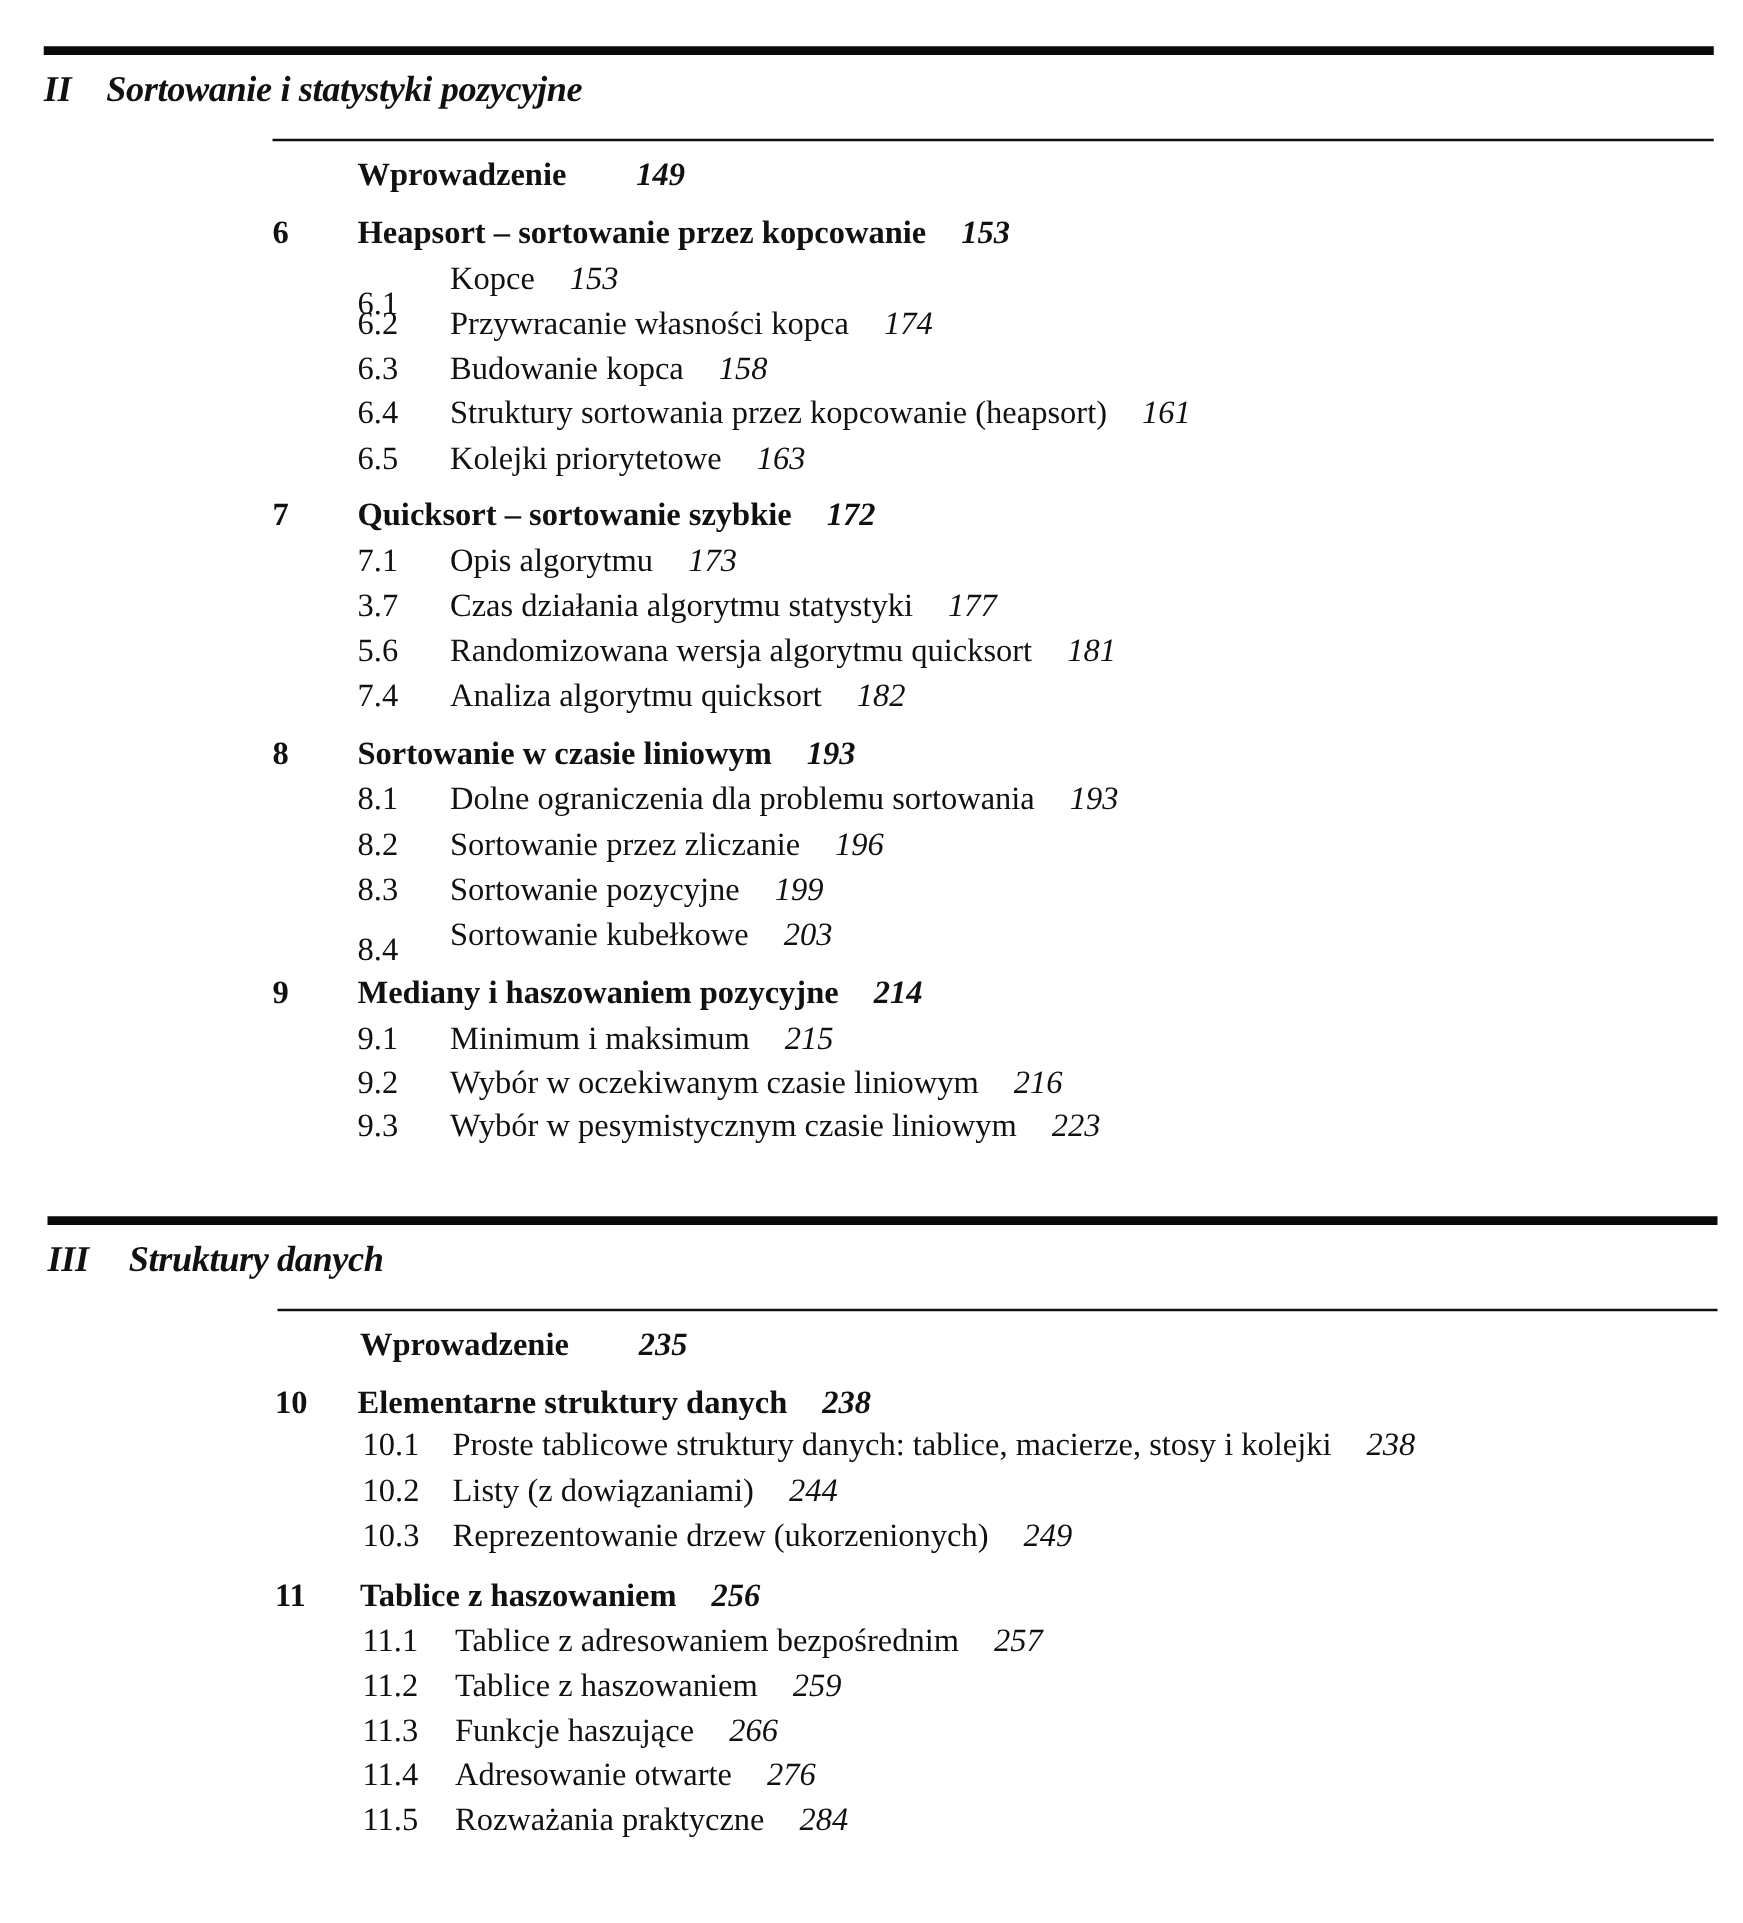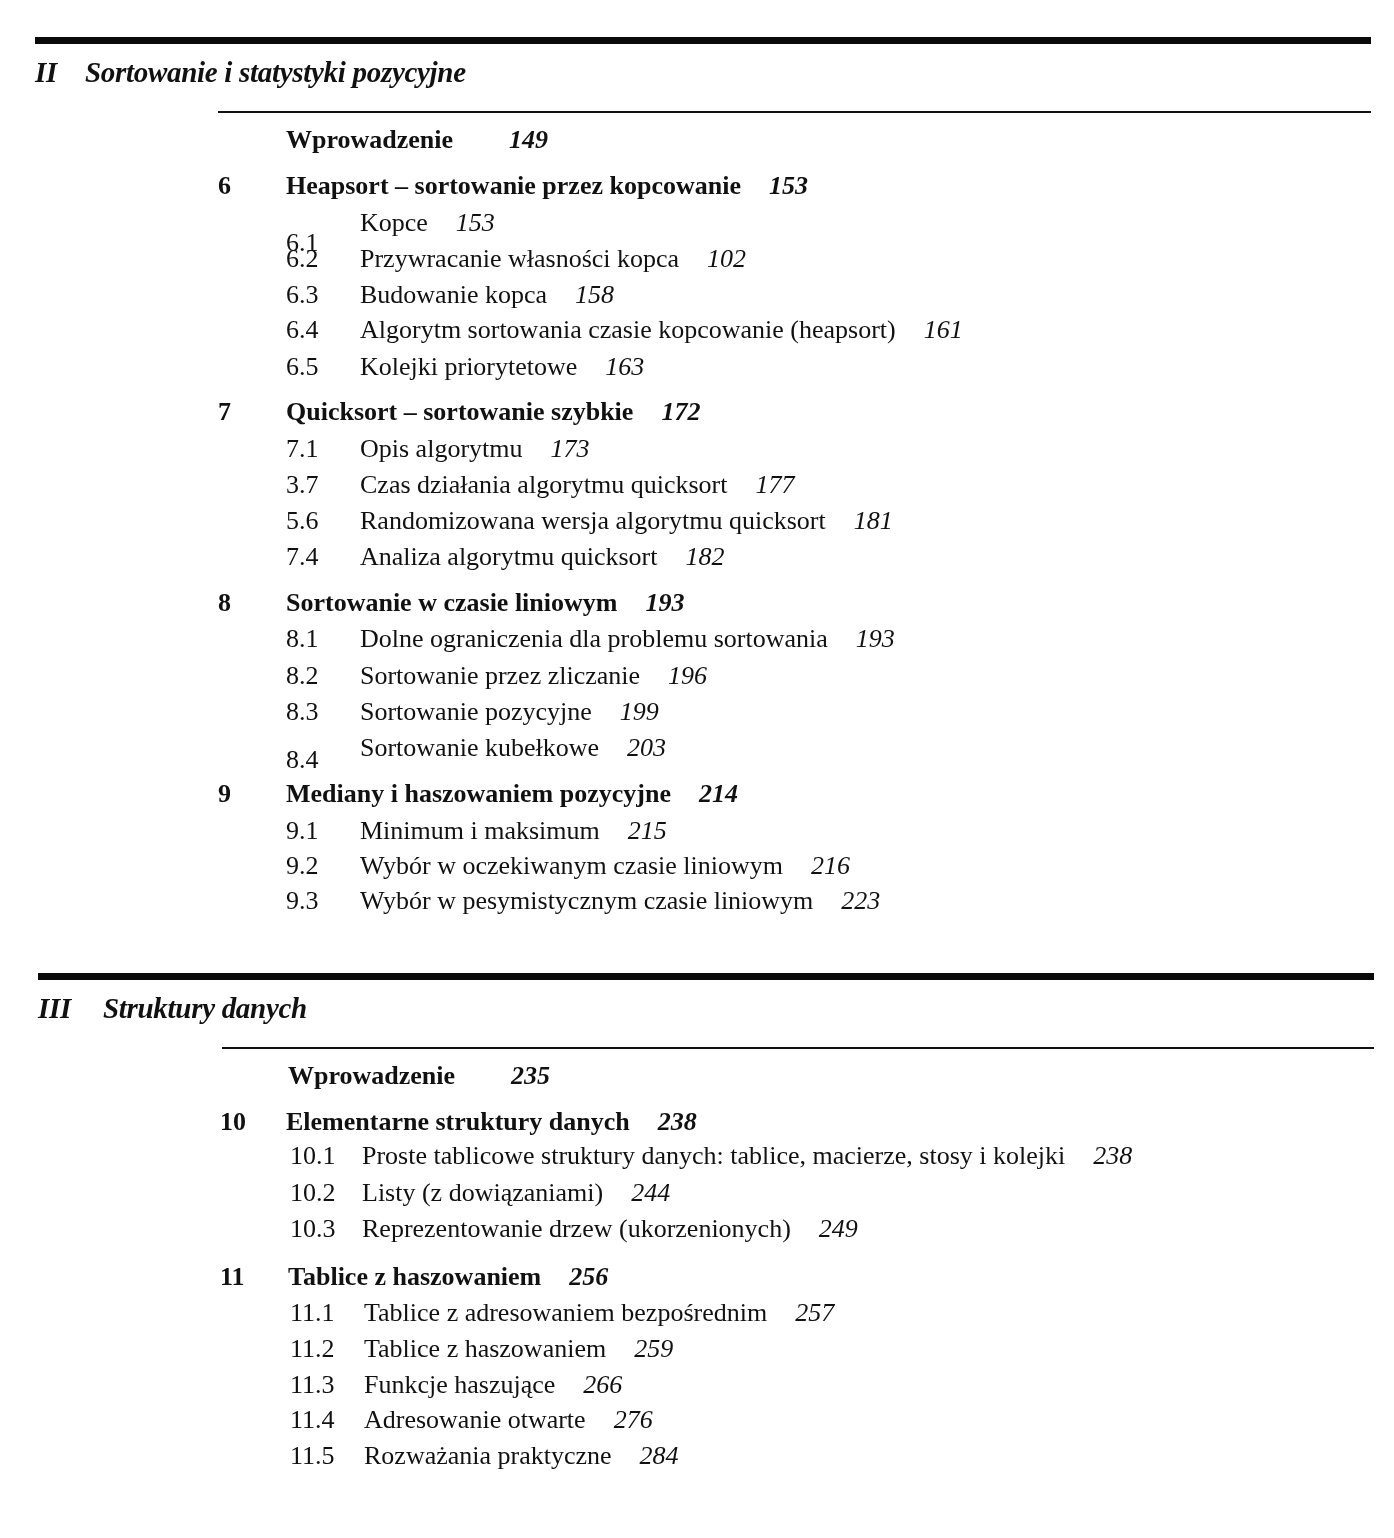--- a/index.html
+++ b/index.html
@@ -42,46 +42,46 @@
 <div class="line" style="top:171px; left:0;">
   <span class="chap-num" style="left:218px;">6</span>
   <span class="chap-title" style="left:286px;"><span>Heapsort – sortowanie przez kopcowanie</span><span class="page">153</span></span>
 </div>
 <div class="line" style="top:208px; left:0;">
   <span class="sec-num" style="left:286px;margin-top:20px;">6.1</span>
   <span class="sec-title" style="left:360px;"><span>Kopce</span><span class="page">153</span></span>
 </div>
 <div class="line" style="top:244px; left:0;">
   <span class="sec-num" style="left:286px;">6.2</span>
-  <span class="sec-title" style="left:360px;"><span>Przywracanie własności kopca</span><span class="page">102</span></span>
+  <span class="sec-title" style="left:360px;"><span>Przywracanie własności kopca</span><span class="page">174</span></span>
 </div>
 <div class="line" style="top:280px; left:0;">
   <span class="sec-num" style="left:286px;">6.3</span>
   <span class="sec-title" style="left:360px;"><span>Budowanie kopca</span><span class="page">158</span></span>
 </div>
 <div class="line" style="top:315px; left:0;">
   <span class="sec-num" style="left:286px;">6.4</span>
-  <span class="sec-title" style="left:360px;"><span>Algorytm sortowania czasie kopcowanie (heapsort)</span><span class="page">161</span></span>
+  <span class="sec-title" style="left:360px;"><span>Struktury sortowania przez kopcowanie (heapsort)</span><span class="page">161</span></span>
 </div>
 <div class="line" style="top:352px; left:0;">
   <span class="sec-num" style="left:286px;">6.5</span>
   <span class="sec-title" style="left:360px;"><span>Kolejki priorytetowe</span><span class="page">163</span></span>
 </div>
 
 <div class="line" style="top:397px; left:0;">
   <span class="chap-num" style="left:218px;">7</span>
   <span class="chap-title" style="left:286px;"><span>Quicksort – sortowanie szybkie</span><span class="page">172</span></span>
 </div>
 <div class="line" style="top:434px; left:0;">
   <span class="sec-num" style="left:286px;">7.1</span>
   <span class="sec-title" style="left:360px;"><span>Opis algorytmu</span><span class="page">173</span></span>
 </div>
 <div class="line" style="top:470px; left:0;">
   <span class="sec-num" style="left:286px;">3.7</span>
-  <span class="sec-title" style="left:360px;"><span>Czas działania algorytmu quicksort</span><span class="page">177</span></span>
+  <span class="sec-title" style="left:360px;"><span>Czas działania algorytmu statystyki</span><span class="page">177</span></span>
 </div>
 <div class="line" style="top:506px; left:0;">
   <span class="sec-num" style="left:286px;">5.6</span>
   <span class="sec-title" style="left:360px;"><span>Randomizowana wersja algorytmu quicksort</span><span class="page">181</span></span>
 </div>
 <div class="line" style="top:542px; left:0;">
   <span class="sec-num" style="left:286px;">7.4</span>
   <span class="sec-title" style="left:360px;"><span>Analiza algorytmu quicksort</span><span class="page">182</span></span>
 </div>
 

